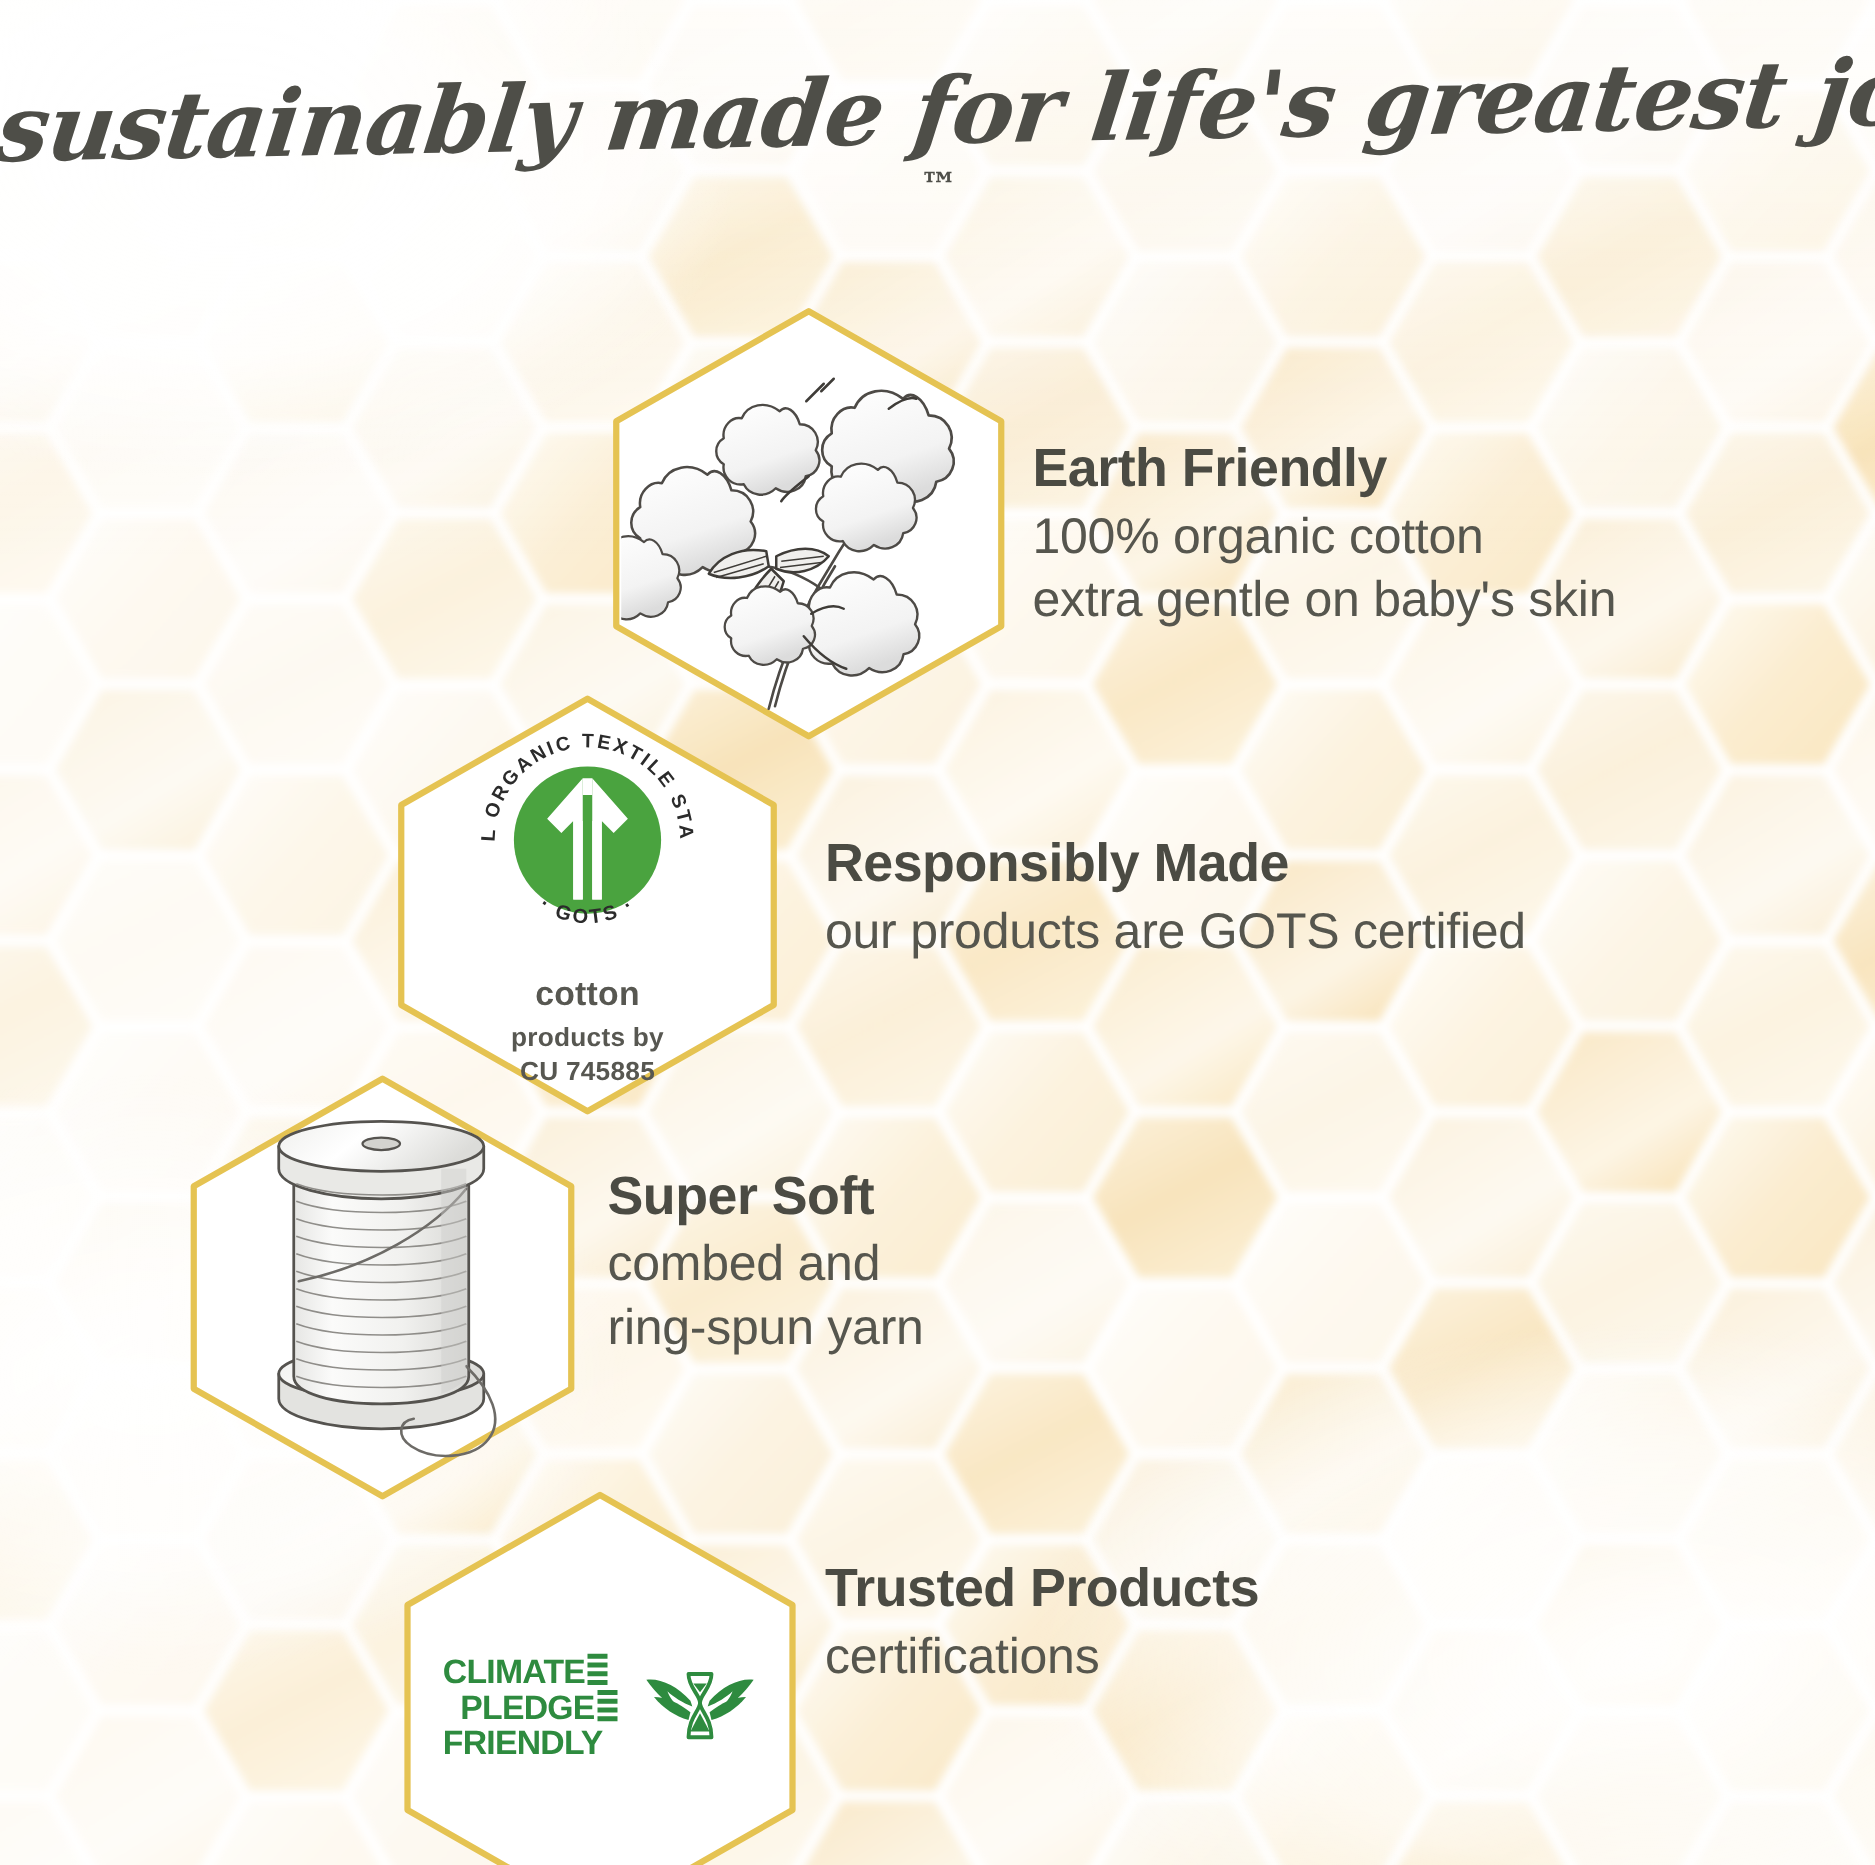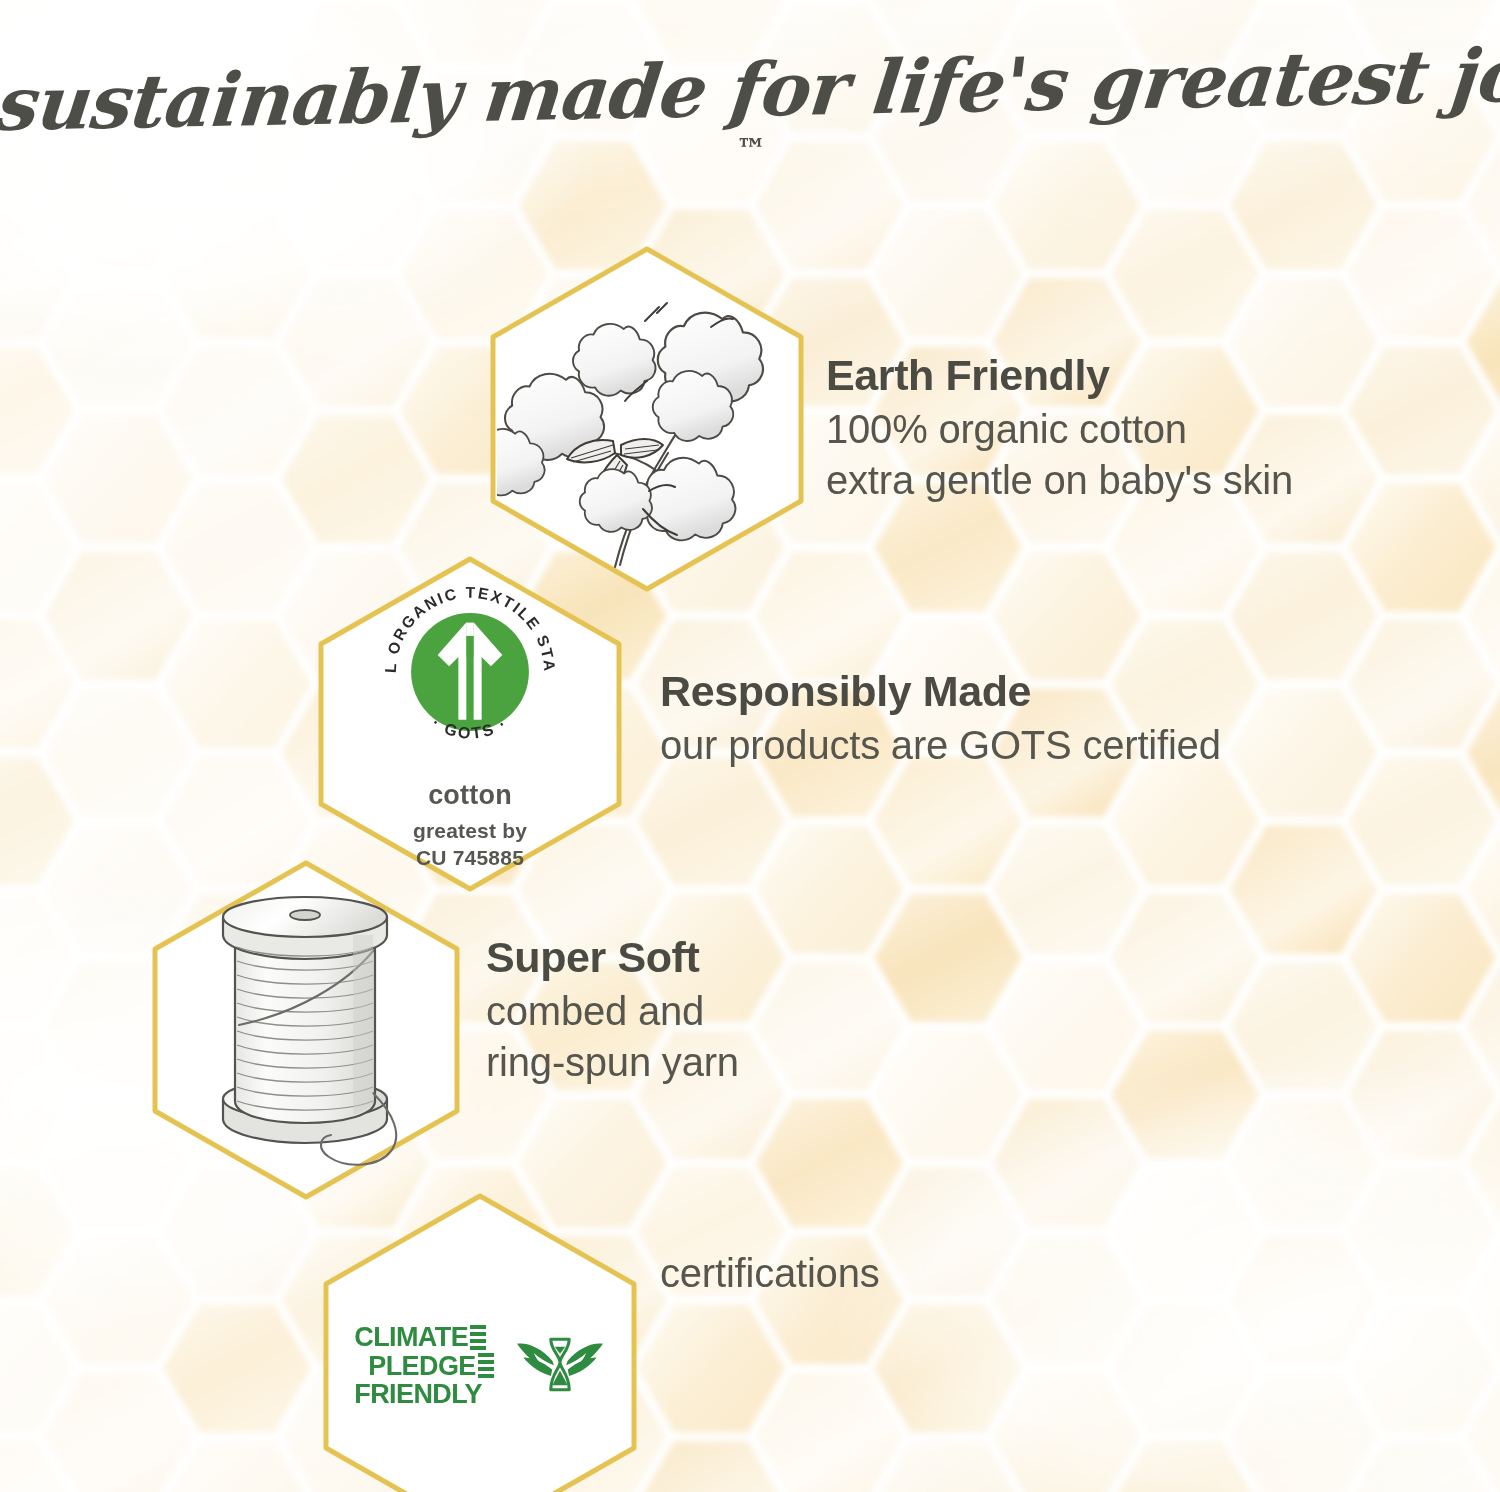--- a/index.html
+++ b/index.html
@@ -125,21 +125,21 @@
   .cpf-badge { display:flex; flex-direction:row; align-items:center; gap:20px; }
   .cpf-words {
     display:flex; flex-direction:column; align-items:flex-start;
     font-family: "Liberation Sans", sans-serif;
     font-weight: bold;
     font-size: 27px;
     color: #2e8b3f;
     line-height: 1.06;
     letter-spacing: -0.6px;
   }
-  .cpf-row { display:flex; align-items:center; }
+  .cpf-row { display:flex; align-items:flex-start; }
   .cpf-bars { display:flex; flex-direction:column; justify-content:center; gap:3px; margin-left:2px; }
   .cpf-bar { width:16px; height:4px; background:#2e8b3f; }
 </style>
 </head>
 <body>
 
 <div id="page">
 
   <svg id="honeycomb-bg" viewBox="0 0 1500 1492" xmlns="http://www.w3.org/2000/svg" aria-hidden="true">
     <defs>
@@ -487,21 +487,21 @@
           </g>
           <text font-family="&quot;Liberation Sans&quot;, sans-serif" font-size="16.5" font-weight="bold" fill="#2b2b2b" letter-spacing="2.2">
             <textPath href="#ringTop" startOffset="50%" text-anchor="middle">GLOBAL ORGANIC TEXTILE STANDARD</textPath>
           </text>
           <text font-family="&quot;Liberation Sans&quot;, sans-serif" font-size="17" font-weight="bold" fill="#2b2b2b" letter-spacing="2.4">
             <textPath href="#ringBot" startOffset="50%" text-anchor="middle">· GOTS ·</textPath>
           </text>
         </svg>
         <div class="gots-organic">cotton</div>
         <div class="gots-sub">
-          <div>greatest by</div>
+          <div>products by</div>
           <div>CU 745885</div>
         </div>
       </div>
     </div>
   </div>
 
   <div class="feature-text" style="left:660px; top:668px;">
     <div class="feature-title">Responsibly Made</div>
     <div class="feature-line">our products are GOTS certified</div>
   </div>
@@ -615,16 +615,17 @@
           <g fill="#2e8b3f">
             <path d="M53 20 L67 20 L60 29 Z"></path>
             <path d="M60 51 L70 70 L50 70 Z"></path>
           </g>
         </svg>
       </div>
     </div>
   </div>
 
   <div class="feature-text" style="left:660px; top:1248px;">
+    <div class="feature-title">Trusted Products</div>
     <div class="feature-line">certifications</div>
   </div>
 
 </div>
 
 </body></html>

